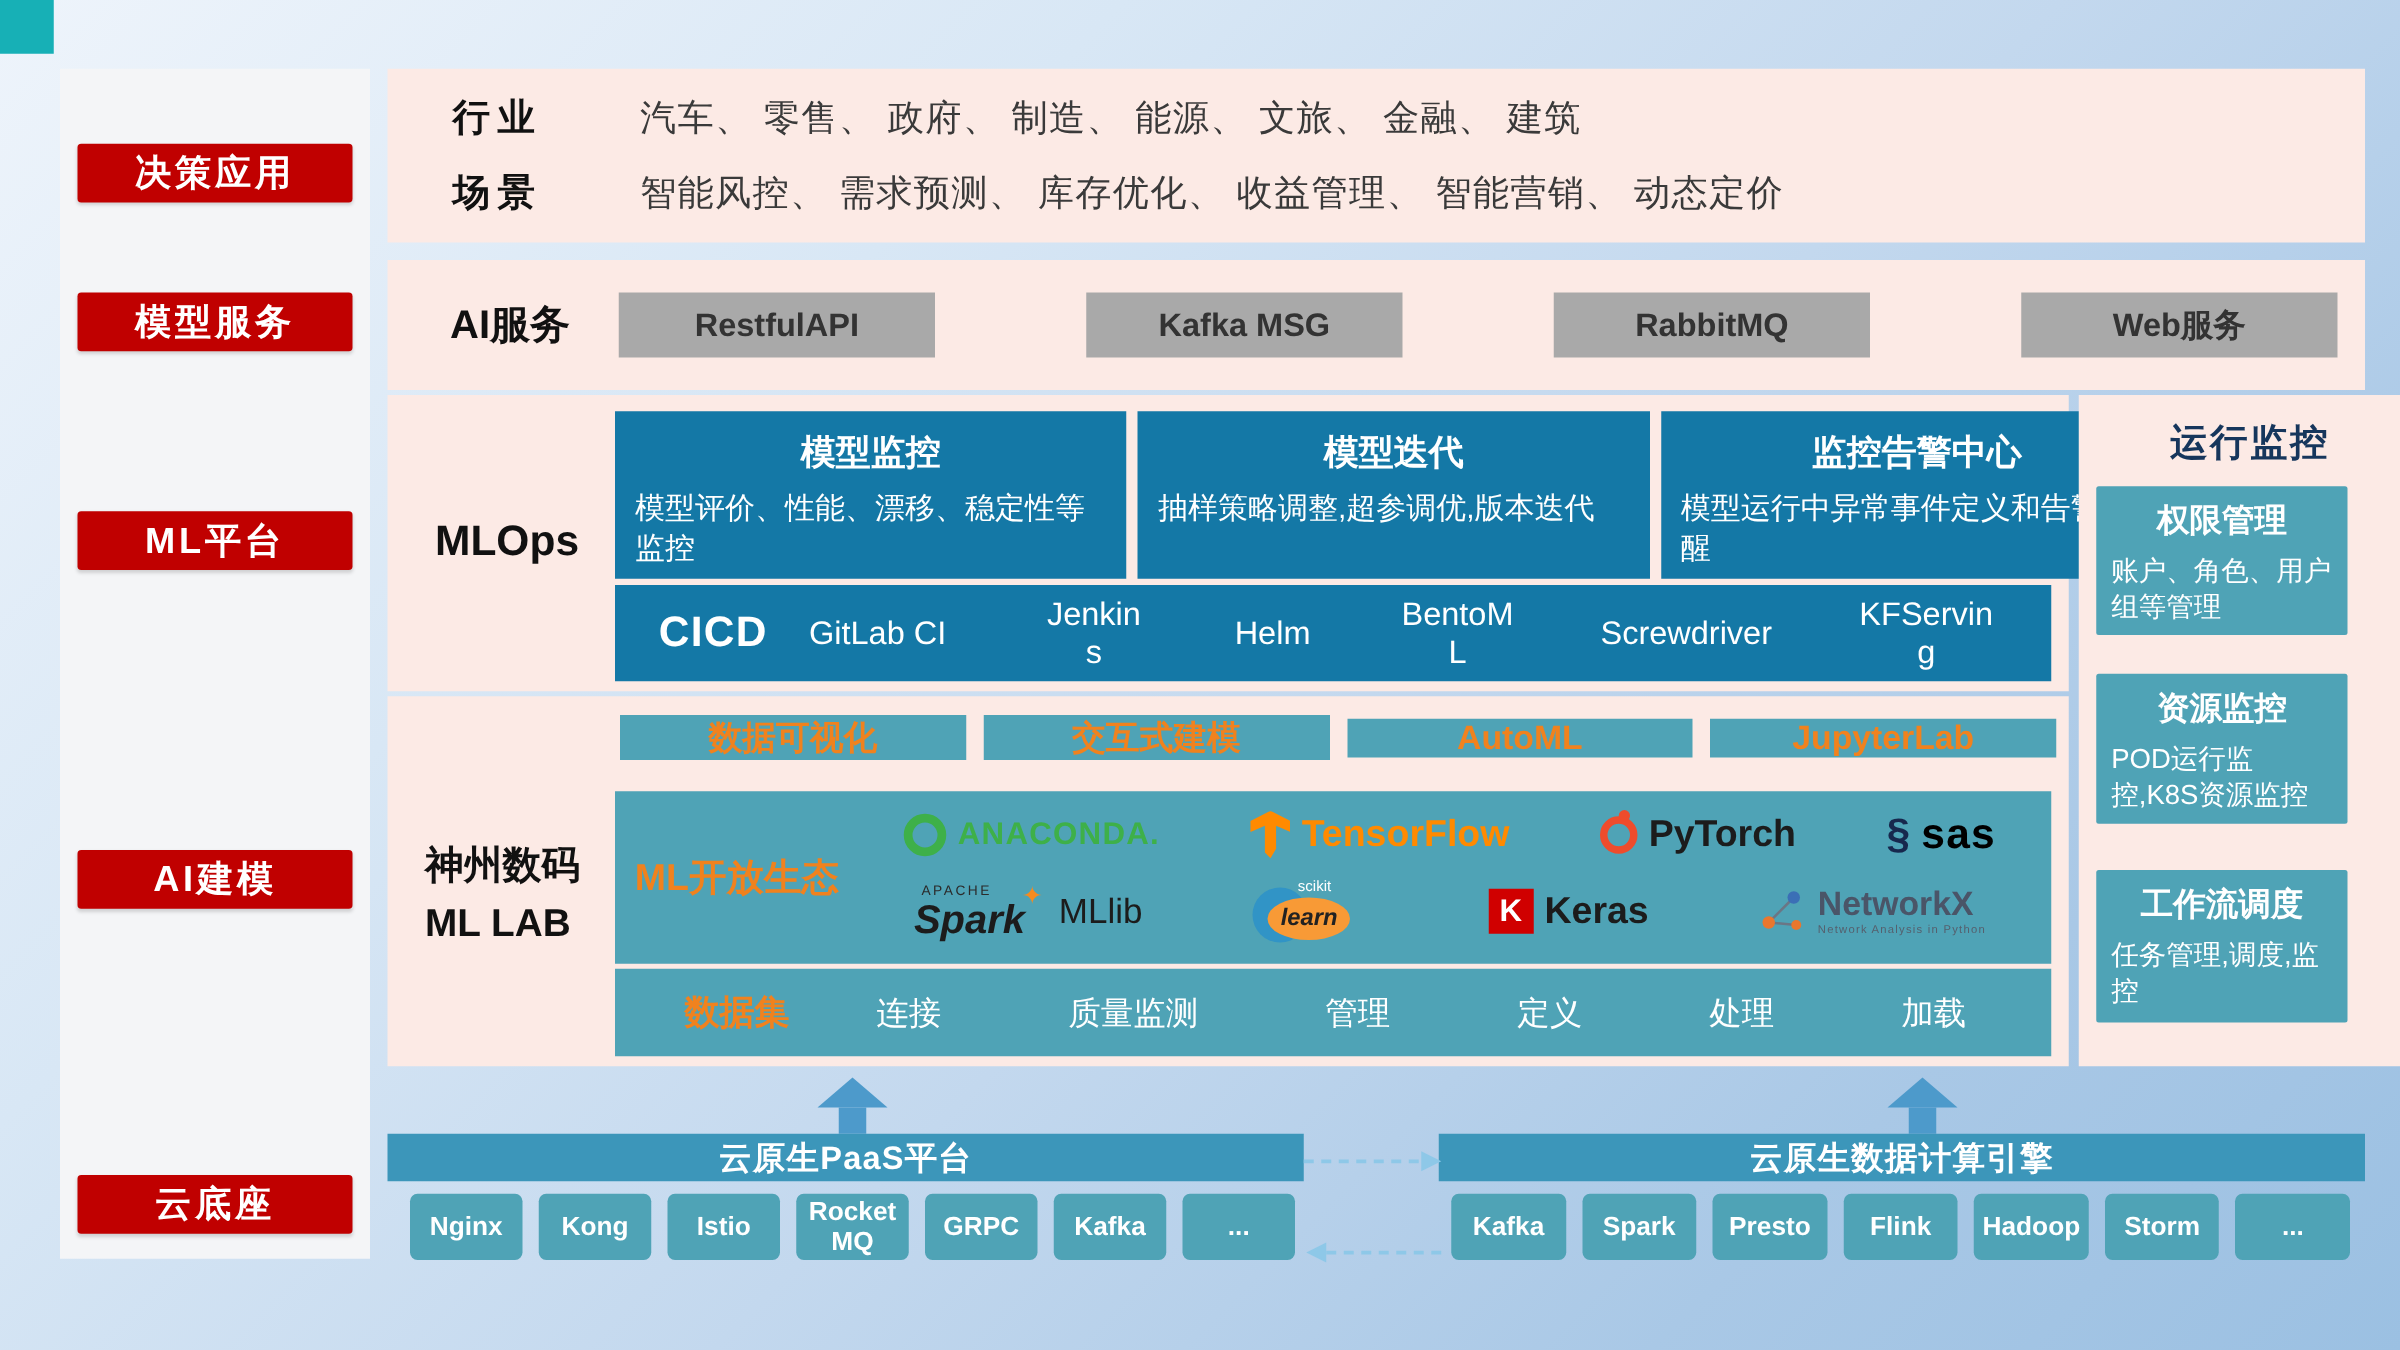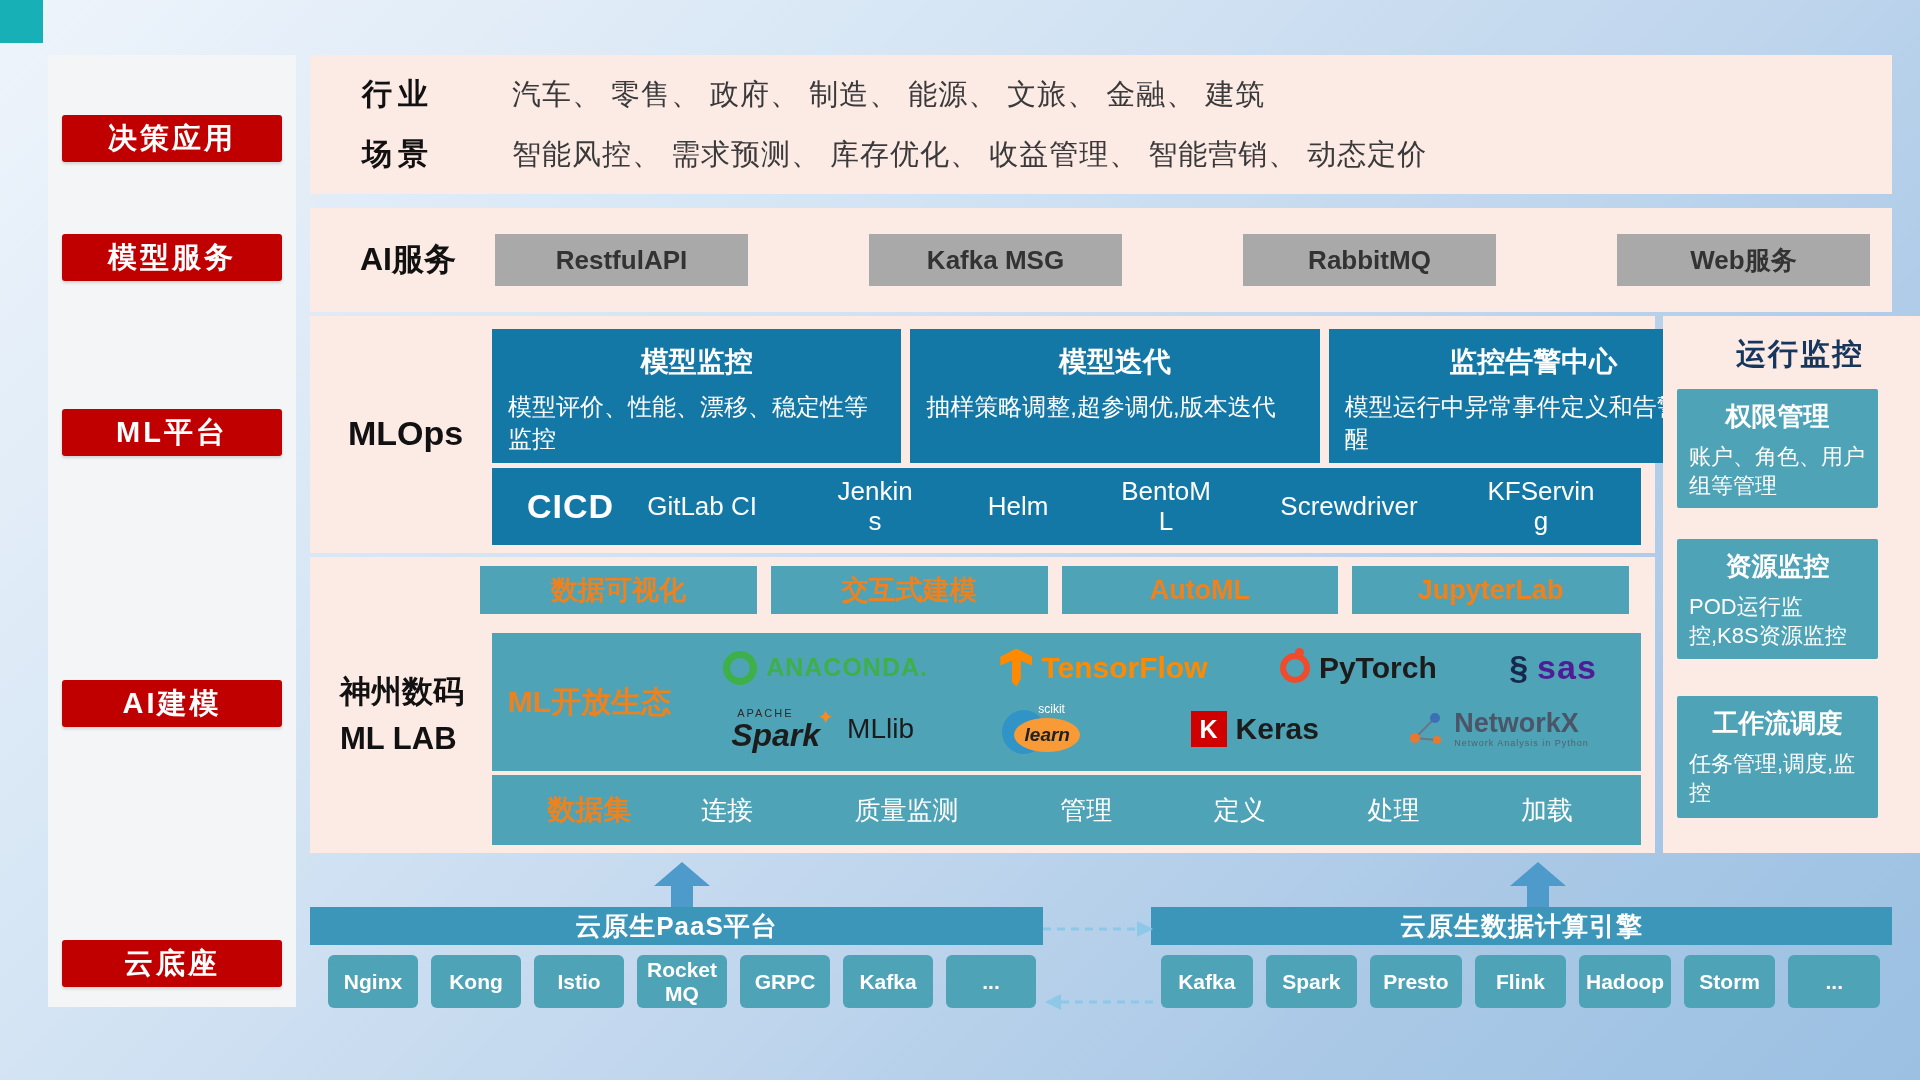--- a/index.html
+++ b/index.html
@@ -54,40 +54,40 @@
   .monitor-title { text-align:center; margin-top:18px; font-size:30px; font-weight:bold; color:#16365c; letter-spacing:2px; }
   .monitor-card { position:absolute; left:14px; width:201px; background:var(--teal-mid,#4fa3b6);
     color:#fff; padding:10px 12px; border-radius:2px; }
   .monitor-card h4 { text-align:center; font-size:26px; font-weight:bold; margin-bottom:8px; }
   .monitor-card p { font-size:22px; line-height:1.32; }
   .mc1{top:73px;  height:119px} .mc2{top:223px; height:120px} .mc3{top:380px; height:122px}
 
   
   #mllab-panel { left:310px; top:557px; width:1345px; height:296px; }
   .mllab-label { position:absolute; left:30px; top:112px; font-size:31px; font-weight:bold; color:#111; line-height:1.5; }
-  .tools-row { position:absolute; left:170px; top:9px; width:1149px; height:48px; display:flex; gap:14px; }
+  .tools-row { position:absolute; left:186px; top:9px; width:1149px; height:48px; display:flex; gap:14px;align-items:center; }
   .tool-btn { flex:1; background:var(--teal-mid,#4fa3b6); color:var(--orange,#f0821e);
     font-size:27px; font-weight:bold; display:flex; align-items:center; justify-content:center; }
   .eco-box { position:absolute; left:182px; top:76px; width:1149px; height:138px; background:var(--teal-mid,#4fa3b6);
     display:flex; align-items:center; }
   .eco-label { width:195px; text-align:center; color:var(--orange,#f0821e); font-size:30px; font-weight:bold; }
   .eco-logos { flex:1; height:100%; display:flex; flex-direction:column; justify-content:space-evenly; padding-right:8px; }
   .eco-row { display:flex; align-items:center; justify-content:space-around; }
   .logo { display:flex; align-items:center; gap:9px; }
 
   .ana-ring { width:34px; height:34px; border-radius:50%; border:7px solid #3eb049; display:inline-block; }
   .ana-text { color:#3eb049; font-size:25px; font-weight:bold; letter-spacing:1px; }
   .tf-mark { width:32px; height:38px; background:#ff8a00; display:inline-block;
     clip-path:polygon(0 22%,50% 0,100% 22%,100% 45%,64% 32%,64% 80%,50% 100%,36% 88%,36% 32%,0 45%); }
   .tf-text { color:#ff8a00; font-size:30px; font-weight:bold; }
   .pt-ring { width:30px; height:30px; border:6px solid #ee4c2c; border-radius:50%; position:relative; display:inline-block; }
   .pt-dot { position:absolute; top:-11px; right:0px; width:9px; height:9px; border-radius:50%; background:#ee4c2c; }
   .pt-text { color:#1c1c1c; font-size:30px; font-weight:bold; }
   .sas-mark { color:#17284d; font-size:34px; font-weight:bold; }
-  .sas-text { color:#4c1d95; font-size:34px; font-weight:800; letter-spacing:1px; }
+  .sas-text { color:#000000; font-size:34px; font-weight:800; letter-spacing:1px; }
   .spark-stack { display:flex; flex-direction:column; align-items:flex-start; line-height:1; }
   .apache { font-size:11px; color:#2b2b2b; letter-spacing:2px; margin-left:6px; }
   .spark-word { font-size:32px; font-weight:bold; color:#1c1c1c; font-style:italic; position:relative; }
   .spark-star { position:absolute; right:-14px; top:-12px; color:#f68b1f; font-size:20px; font-style:normal; }
   .mllib-text { font-size:28px; color:#1c1c1c; margin-left:18px; }
   .skl-icon { position:relative; width:100px; height:54px; display:inline-block; }
   .skl-blue { position:absolute; left:0; top:8px; width:44px; height:44px; border-radius:50%; background:#3194c6; }
   .skl-orange { position:absolute; left:12px; top:16px; width:66px; height:34px; border-radius:50%; background:#f89a36;
     display:flex; align-items:center; justify-content:center; }
   .skl-learn { font-style:italic; font-weight:bold; color:#222; font-size:19px; }

